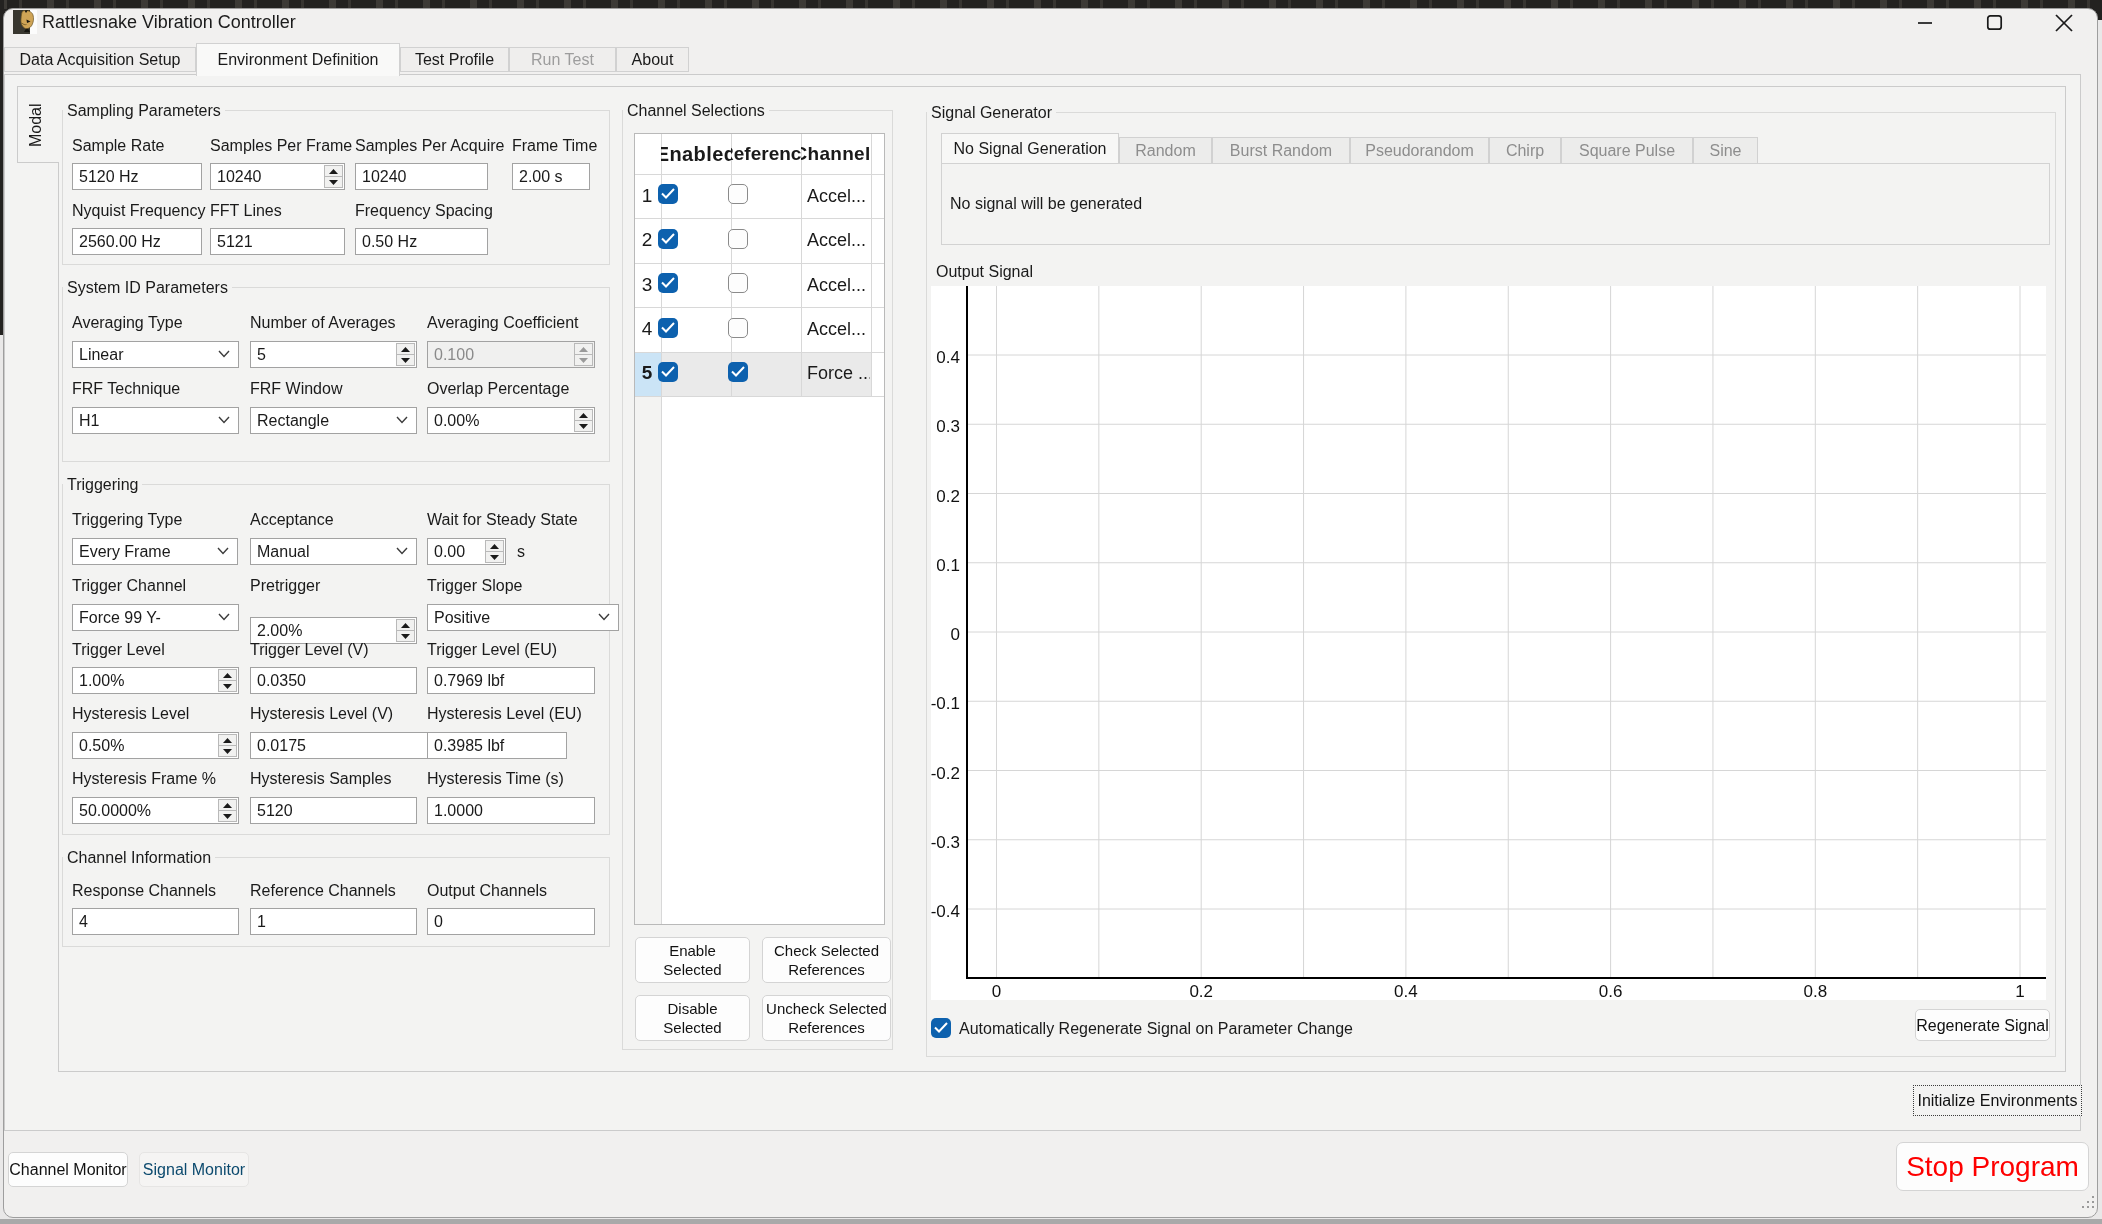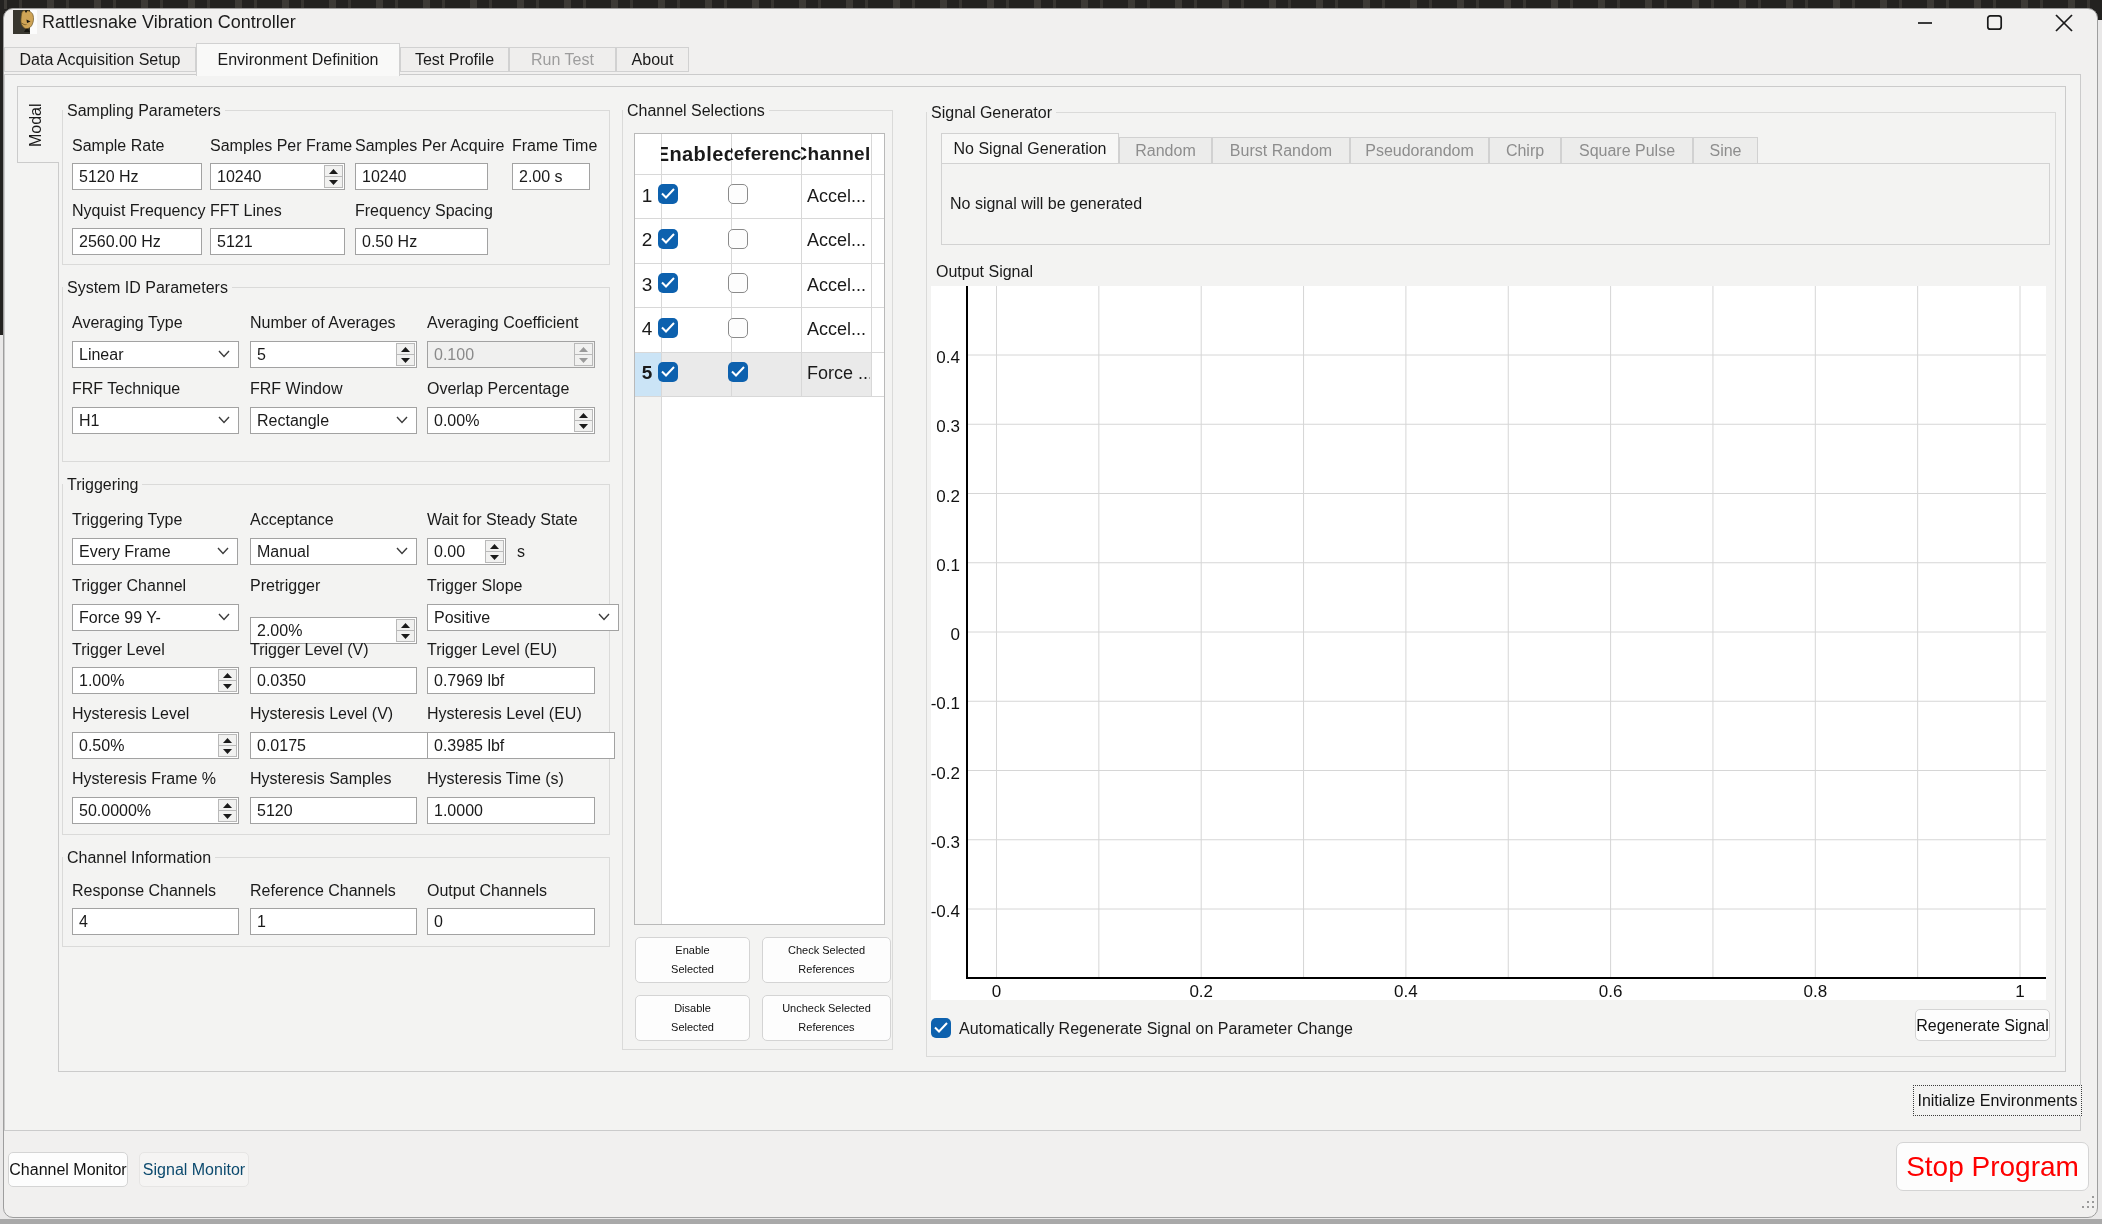--- a/index.html
+++ b/index.html
@@ -34,21 +34,21 @@
   display:flex; align-items:center; padding-left:6px; white-space:nowrap; z-index:6; }
 .inp.dis { background:#f0f0ef; color:#8a8a8a; }
 
 .spin { position:absolute; right:1px; top:1px; bottom:1px; width:19px; display:flex; flex-direction:column; }
 .spin i { flex:1; background:#f1f1f0; border:1px solid #b9b9b9; display:flex; align-items:center; justify-content:center; }
 .spin i+i { margin-top:-1px; }
 .spin svg { display:block; }
 
 .chev { position:absolute; right:8px; top:8px; }
 
-.btn { position:absolute; background:#fdfdfd; border:1px solid #d4d4d4; border-radius:5px; font-size:11px;
+.btn { position:absolute; background:#fdfdfd; border:1px solid #d4d4d4; border-radius:5px; font-size:15px;
   display:flex; align-items:center; justify-content:center; text-align:center; line-height:19px; z-index:6; color:#111; }
 
 .cb { position:absolute; width:20px; height:20px; border-radius:5px; background:#0d61ae; z-index:7; }
 .cb.off { background:#fdfdfd; border:1px solid #8b8b8b; }
 .cb svg { display:block; margin:4px 0 0 3px; }
 
 #tbl { position:absolute; left:634px; top:133px; width:251px; height:792px; border:1px solid #b9b9b9; background:#fff; z-index:6;padding-left:20px; }
 .gl { position:absolute; background:#d8d8d8; }
 .hd { position:absolute; top:0; height:40px; font-weight:bold; font-size:19px; display:flex; align-items:center; justify-content:center; overflow:hidden; }
 .rn { position:absolute; width:26px; font-size:19px; display:flex; align-items:center; justify-content:center; z-index:7; }
@@ -266,21 +266,21 @@
           <path d="M4.5,0 L9,5 L0,5 Z" fill="#1a1a1a"></path>
         </svg>
       </i>
       <i>
         <svg width="9" height="5">
           <path d="M4.5,5 L9,0 L0,0 Z" fill="#1a1a1a"></path>
         </svg>
       </i>
     </span></div>
 <div class="inp" style="left:250px; top:732px; width:180px;">0.0175</div>
-<div class="inp" style="left:427px; top:732px; width:188px;">0.3985 lbf</div>
+<div class="inp" style="left:427px; top:732px; width:140px;">0.3985 lbf</div>
 <div class="lbl" style="left:72px; top:770px;">Hysteresis Frame %</div>
 <div class="lbl" style="left:250px; top:770px;">Hysteresis Samples</div>
 <div class="lbl" style="left:427px; top:770px;">Hysteresis Time (s)</div>
 <div class="inp" style="left:72px; top:797px; width:167px;">50.0000%
   <span class="spin">
       <i>
         <svg width="9" height="5">
           <path d="M4.5,0 L9,5 L0,5 Z" fill="#1a1a1a"></path>
         </svg>
       </i>

